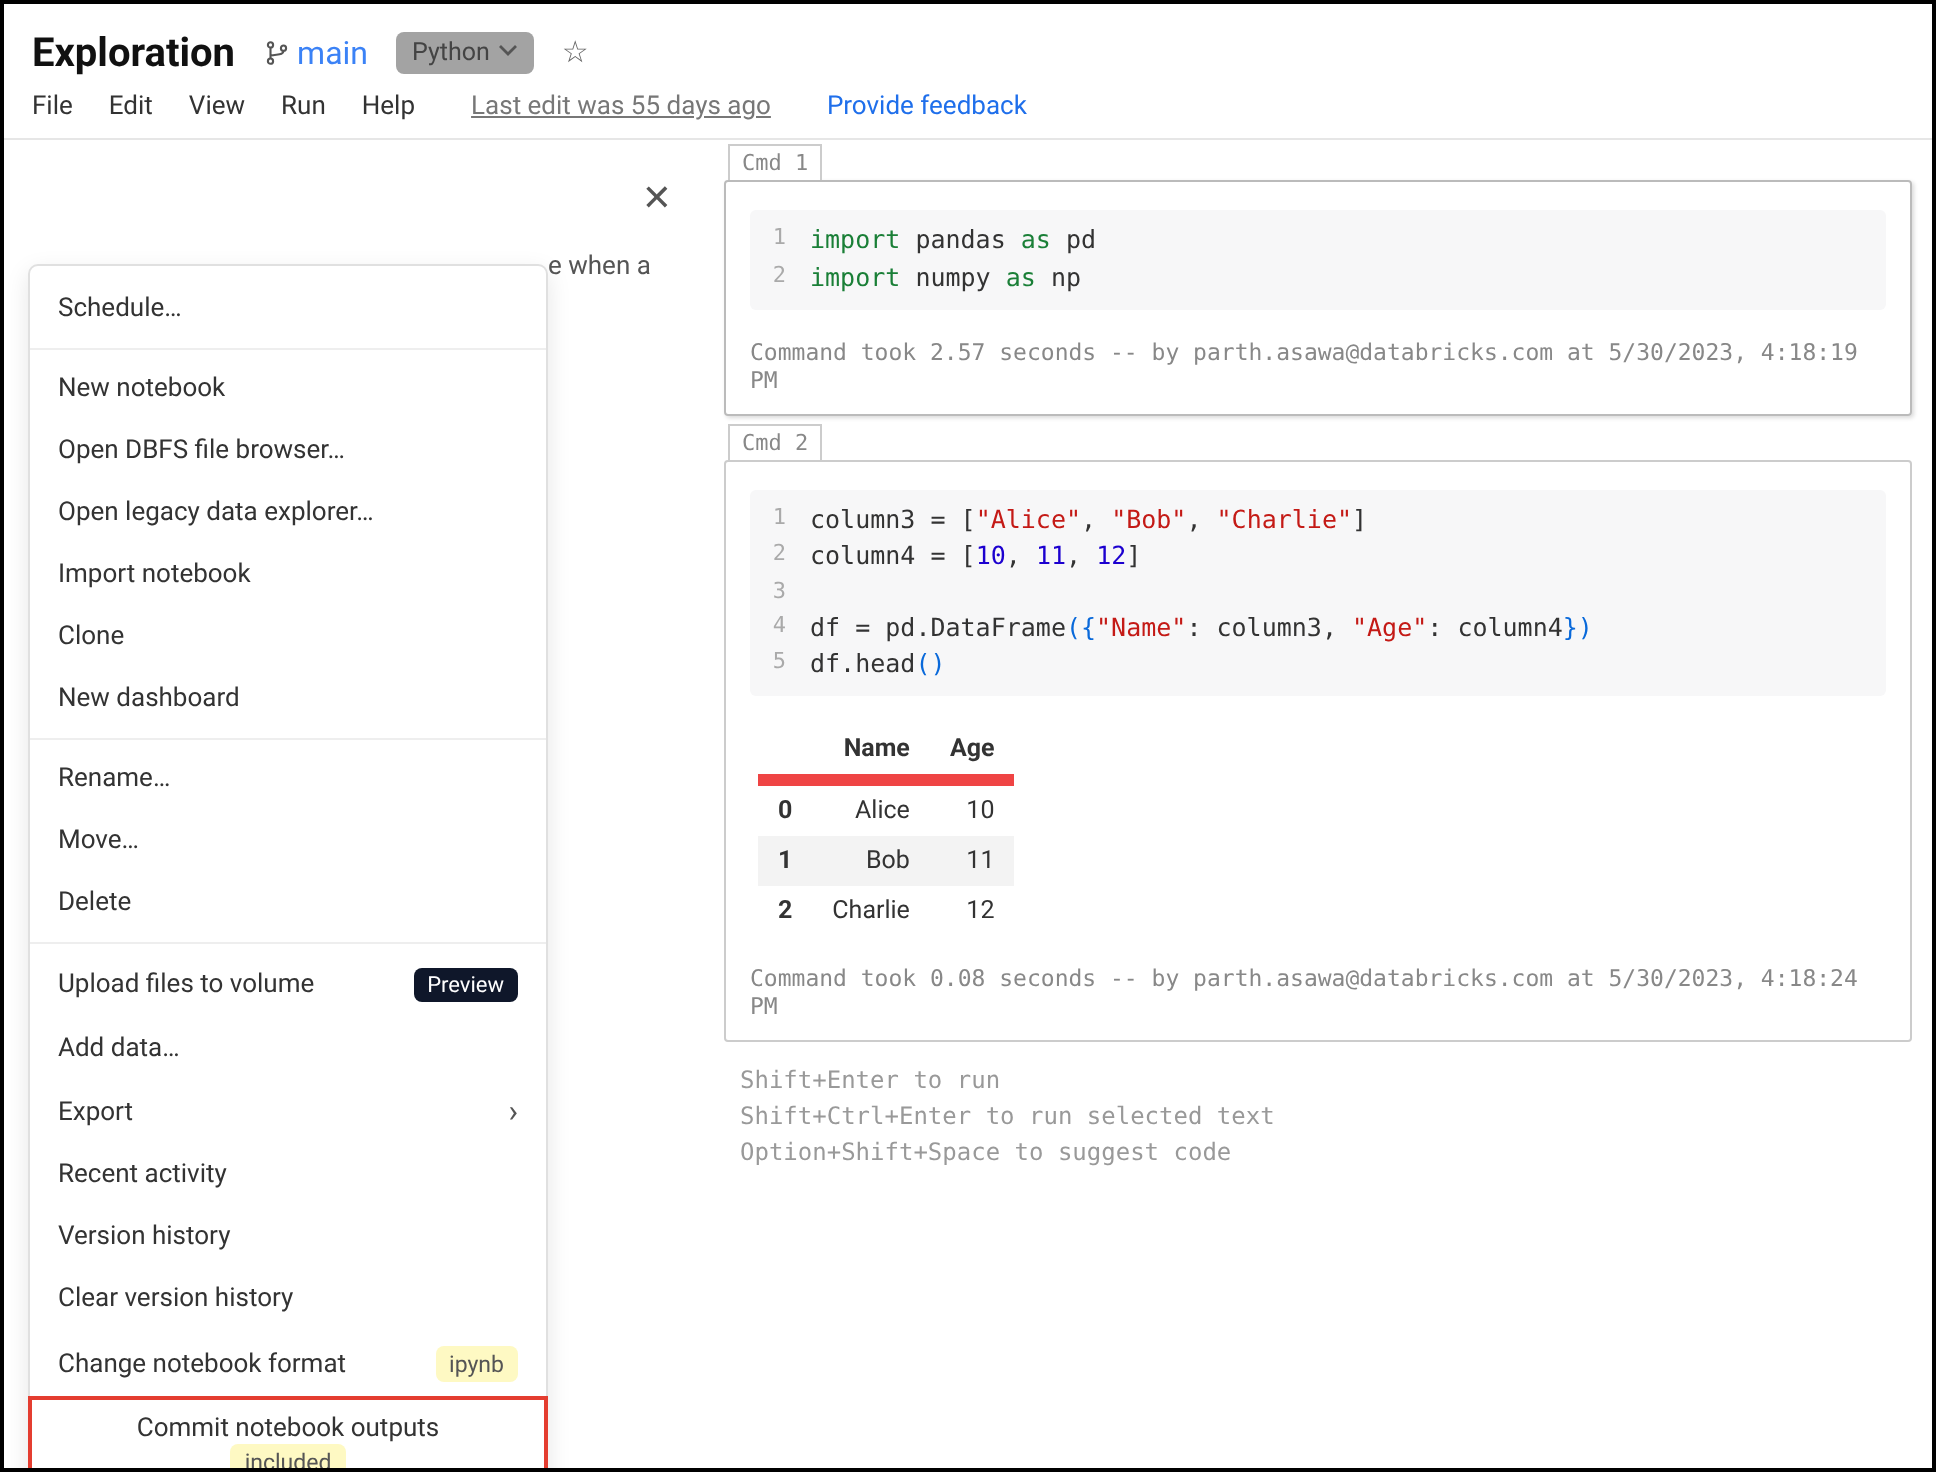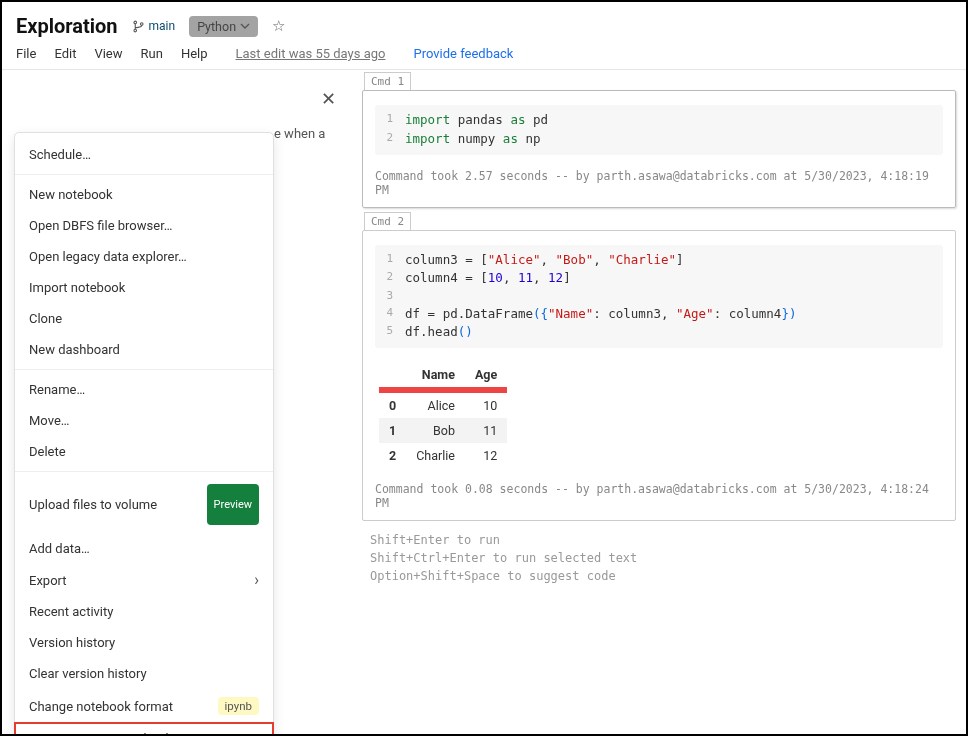--- a/index.html
+++ b/index.html
@@ -22,22 +22,22 @@
     }
     .title {
       font-size: 20px;
       font-weight: 700;
       color: #111;
     }
     .branch-chip {
       display: inline-flex;
       align-items: center;
       gap: 4px;
-      font-size: 12px;
-      color: #0c4a6e;
+      font-size: 16px;
+      color: #3b82f6;
       padding: 2px 4px;
     }
     .branch-icon svg { display: block; }
     .lang-dropdown {
       display: inline-flex;
       align-items: center;
       gap: 4px;
       background: #a3a3a3;
       border-radius: 4px;
       padding: 3px 8px;
@@ -119,25 +119,25 @@
       align-items: center;
       justify-content: space-between;
       padding: 8px 14px;
       font-size: 13px;
       color: #333;
       cursor: pointer;
       white-space: nowrap;
     }
     .dd-sep { border: none; border-top: 1px solid #eee; margin: 4px 0; }
     .badge-preview {
-      background: #15803d;
+      background: #0f172a;
       color: #fff;
       font-size: 11px;
       border-radius: 4px;
-      padding: 14px 7px;
+      padding: 2px 7px;
     }
     .pill {
       background: #fef9c3;
       color: #555;
       font-size: 11.5px;
       border-radius: 4px;
       padding: 2px 7px;
     }
     .chevron-right {
       font-size: 16px;

